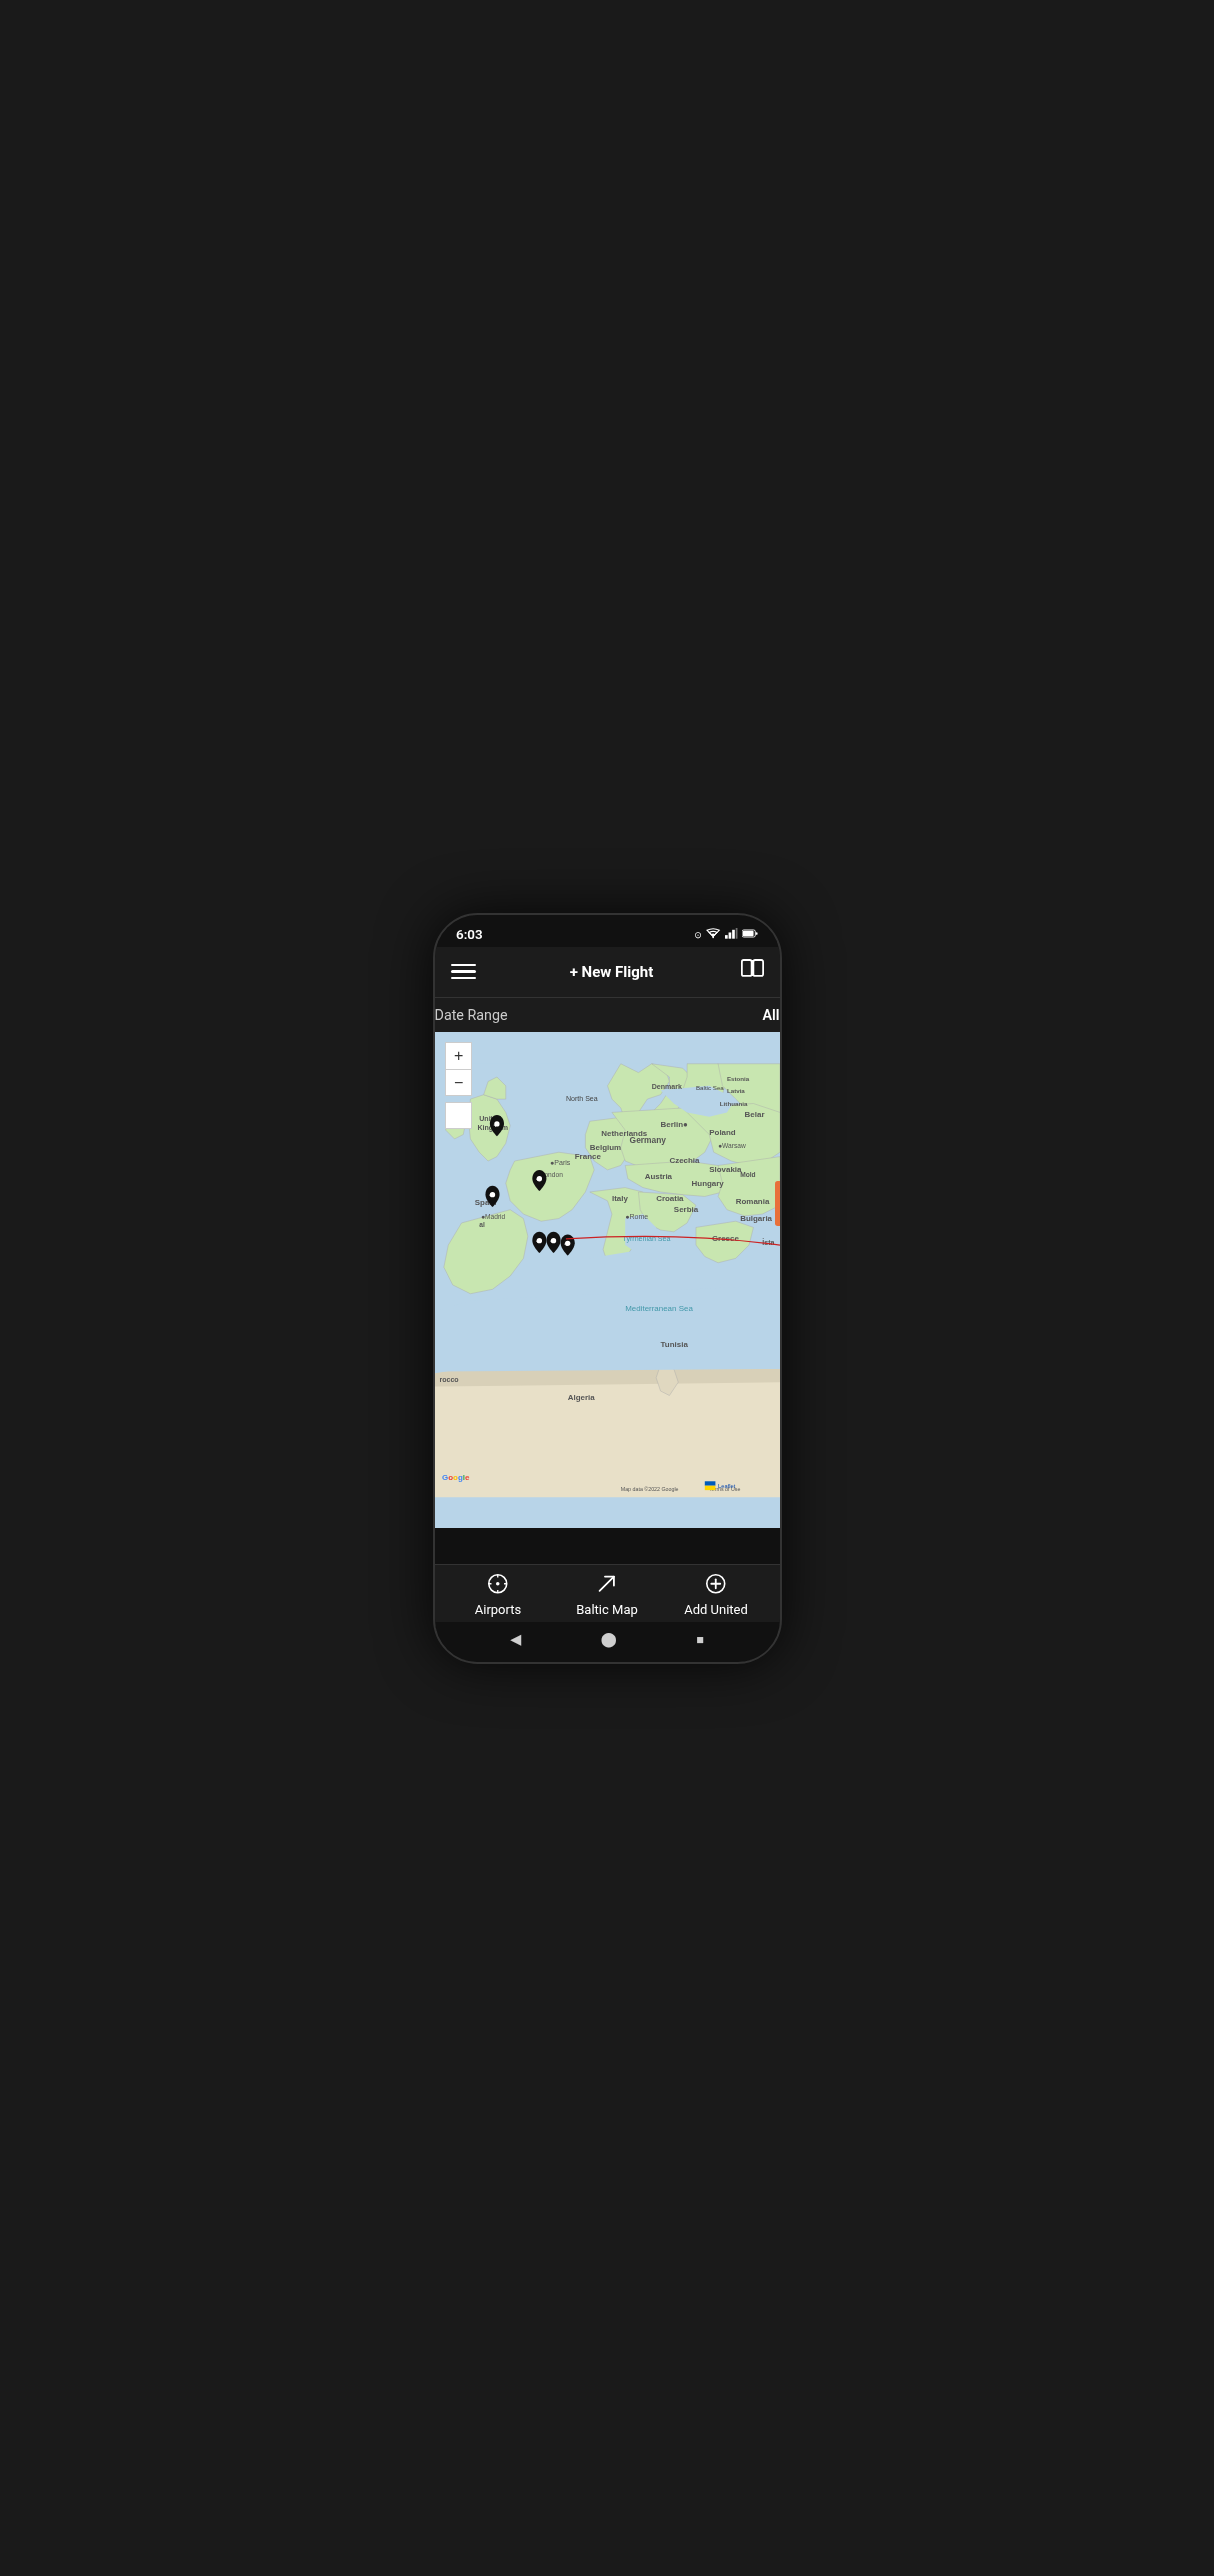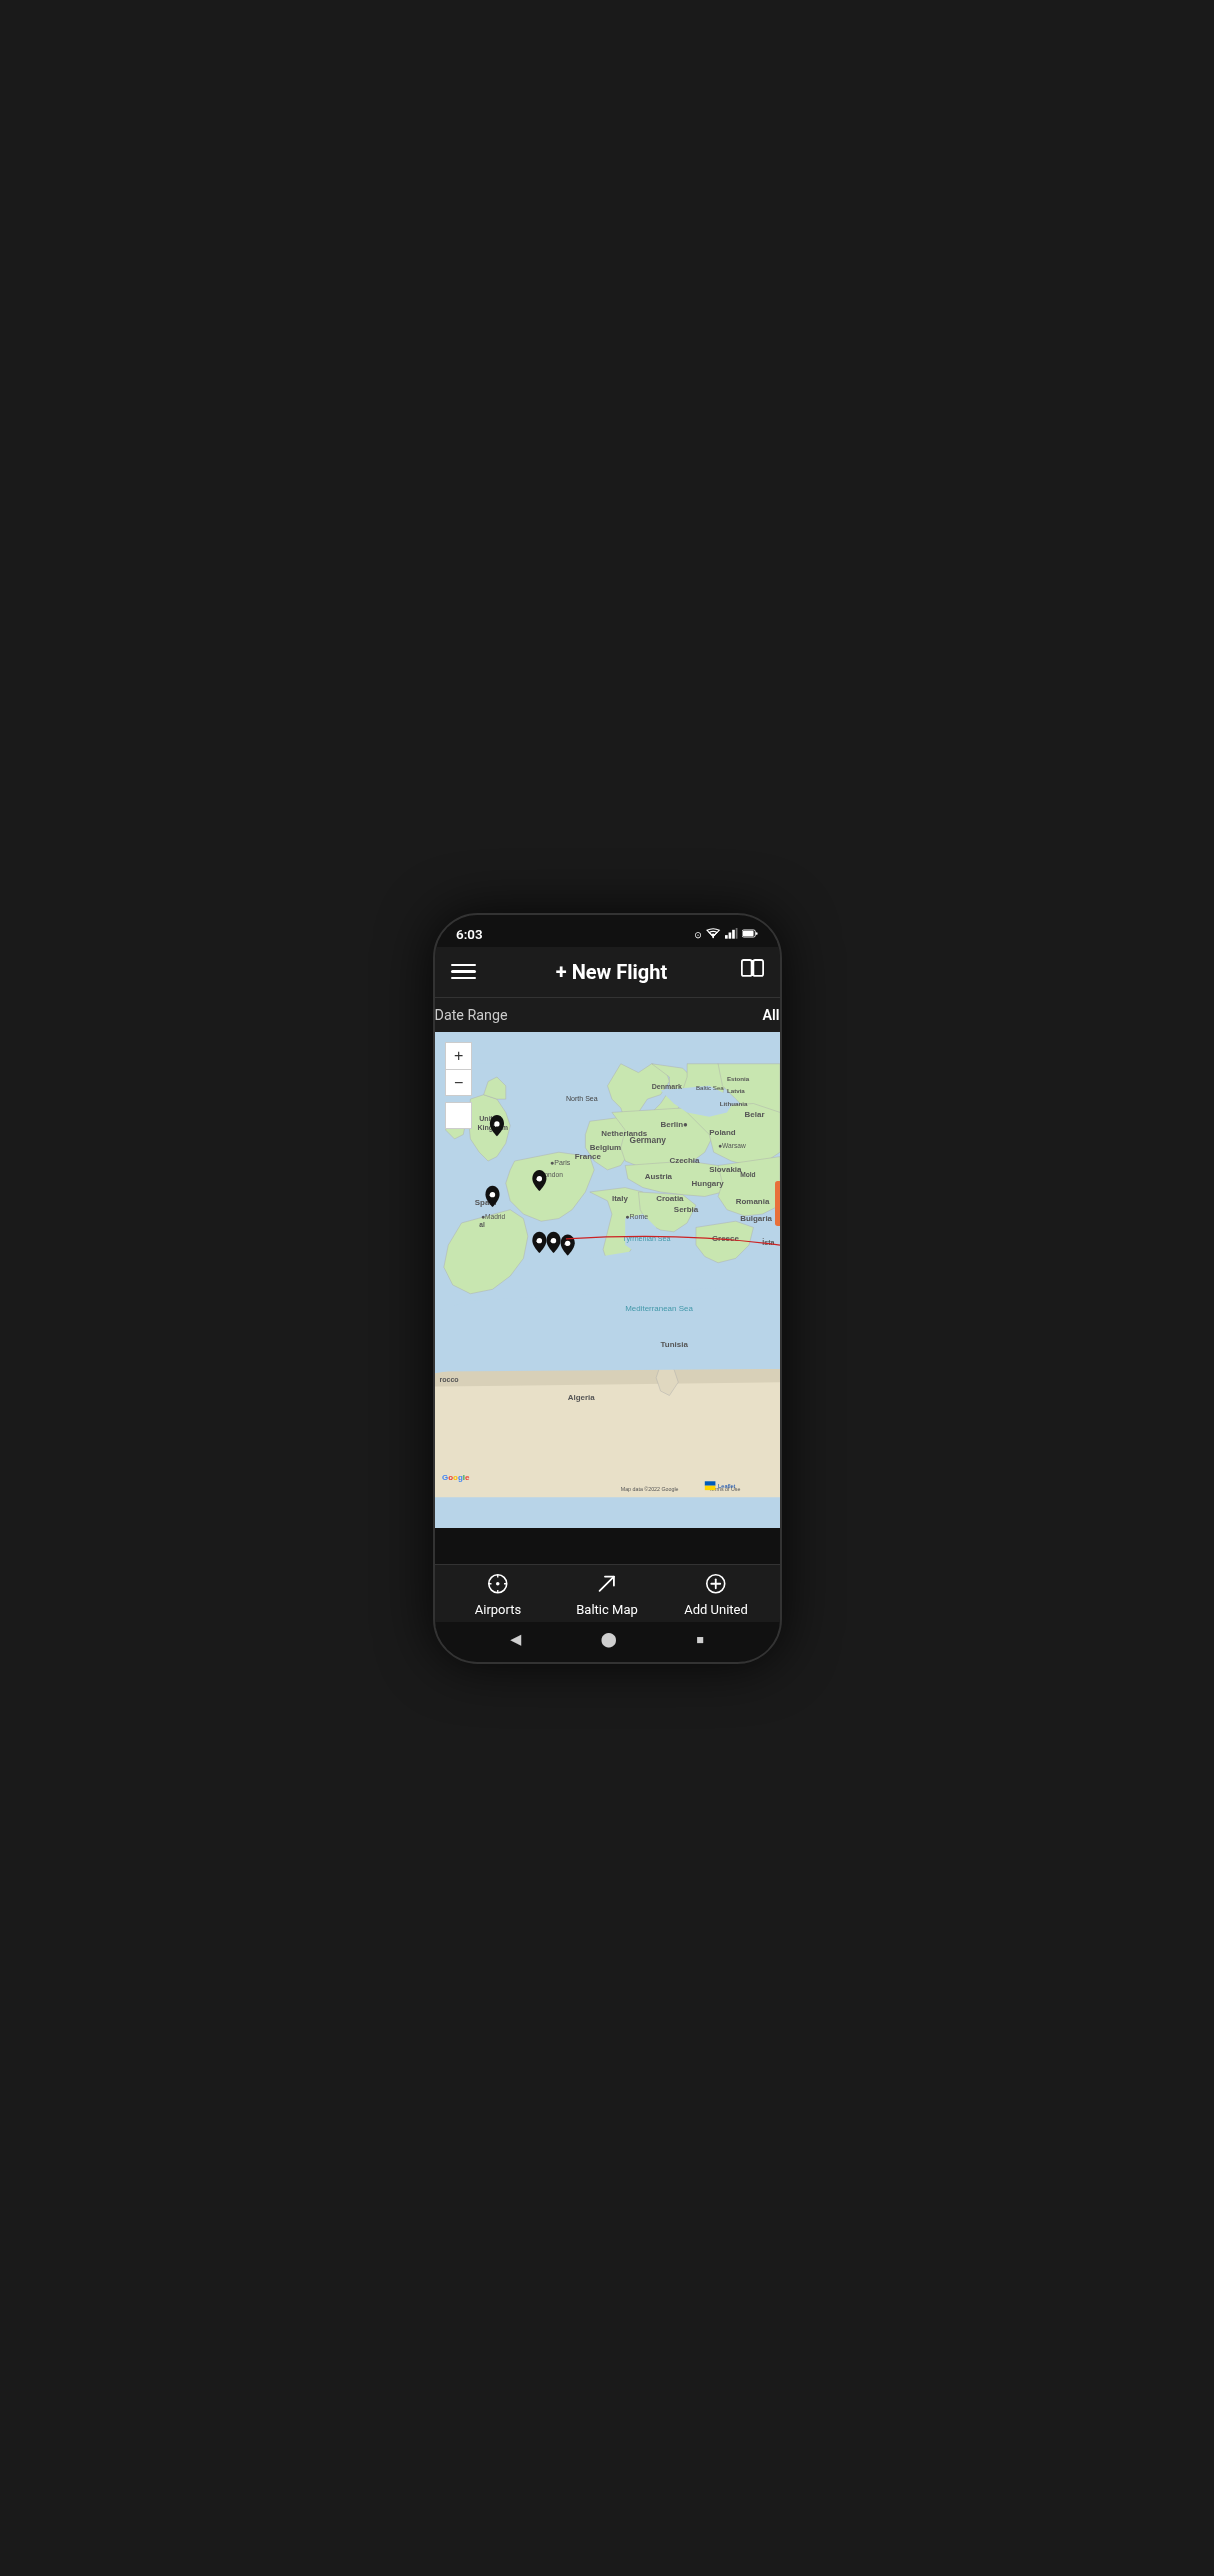--- a/index.html
+++ b/index.html
@@ -84,21 +84,21 @@
 
     .hamburger-line {
       width: 25px;
       height: 2.2px;
       background: #fff;
       border-radius: 1.8px;
     }
 
     .header-title {
       color: #fff;
-      font-size: 20px;
+      font-size: 15px;
       font-weight: 700;
     }
 
     .book-icon {
       color: #fff;
       font-size: 21.5px;
     }
 
     
     .date-range-bar {

